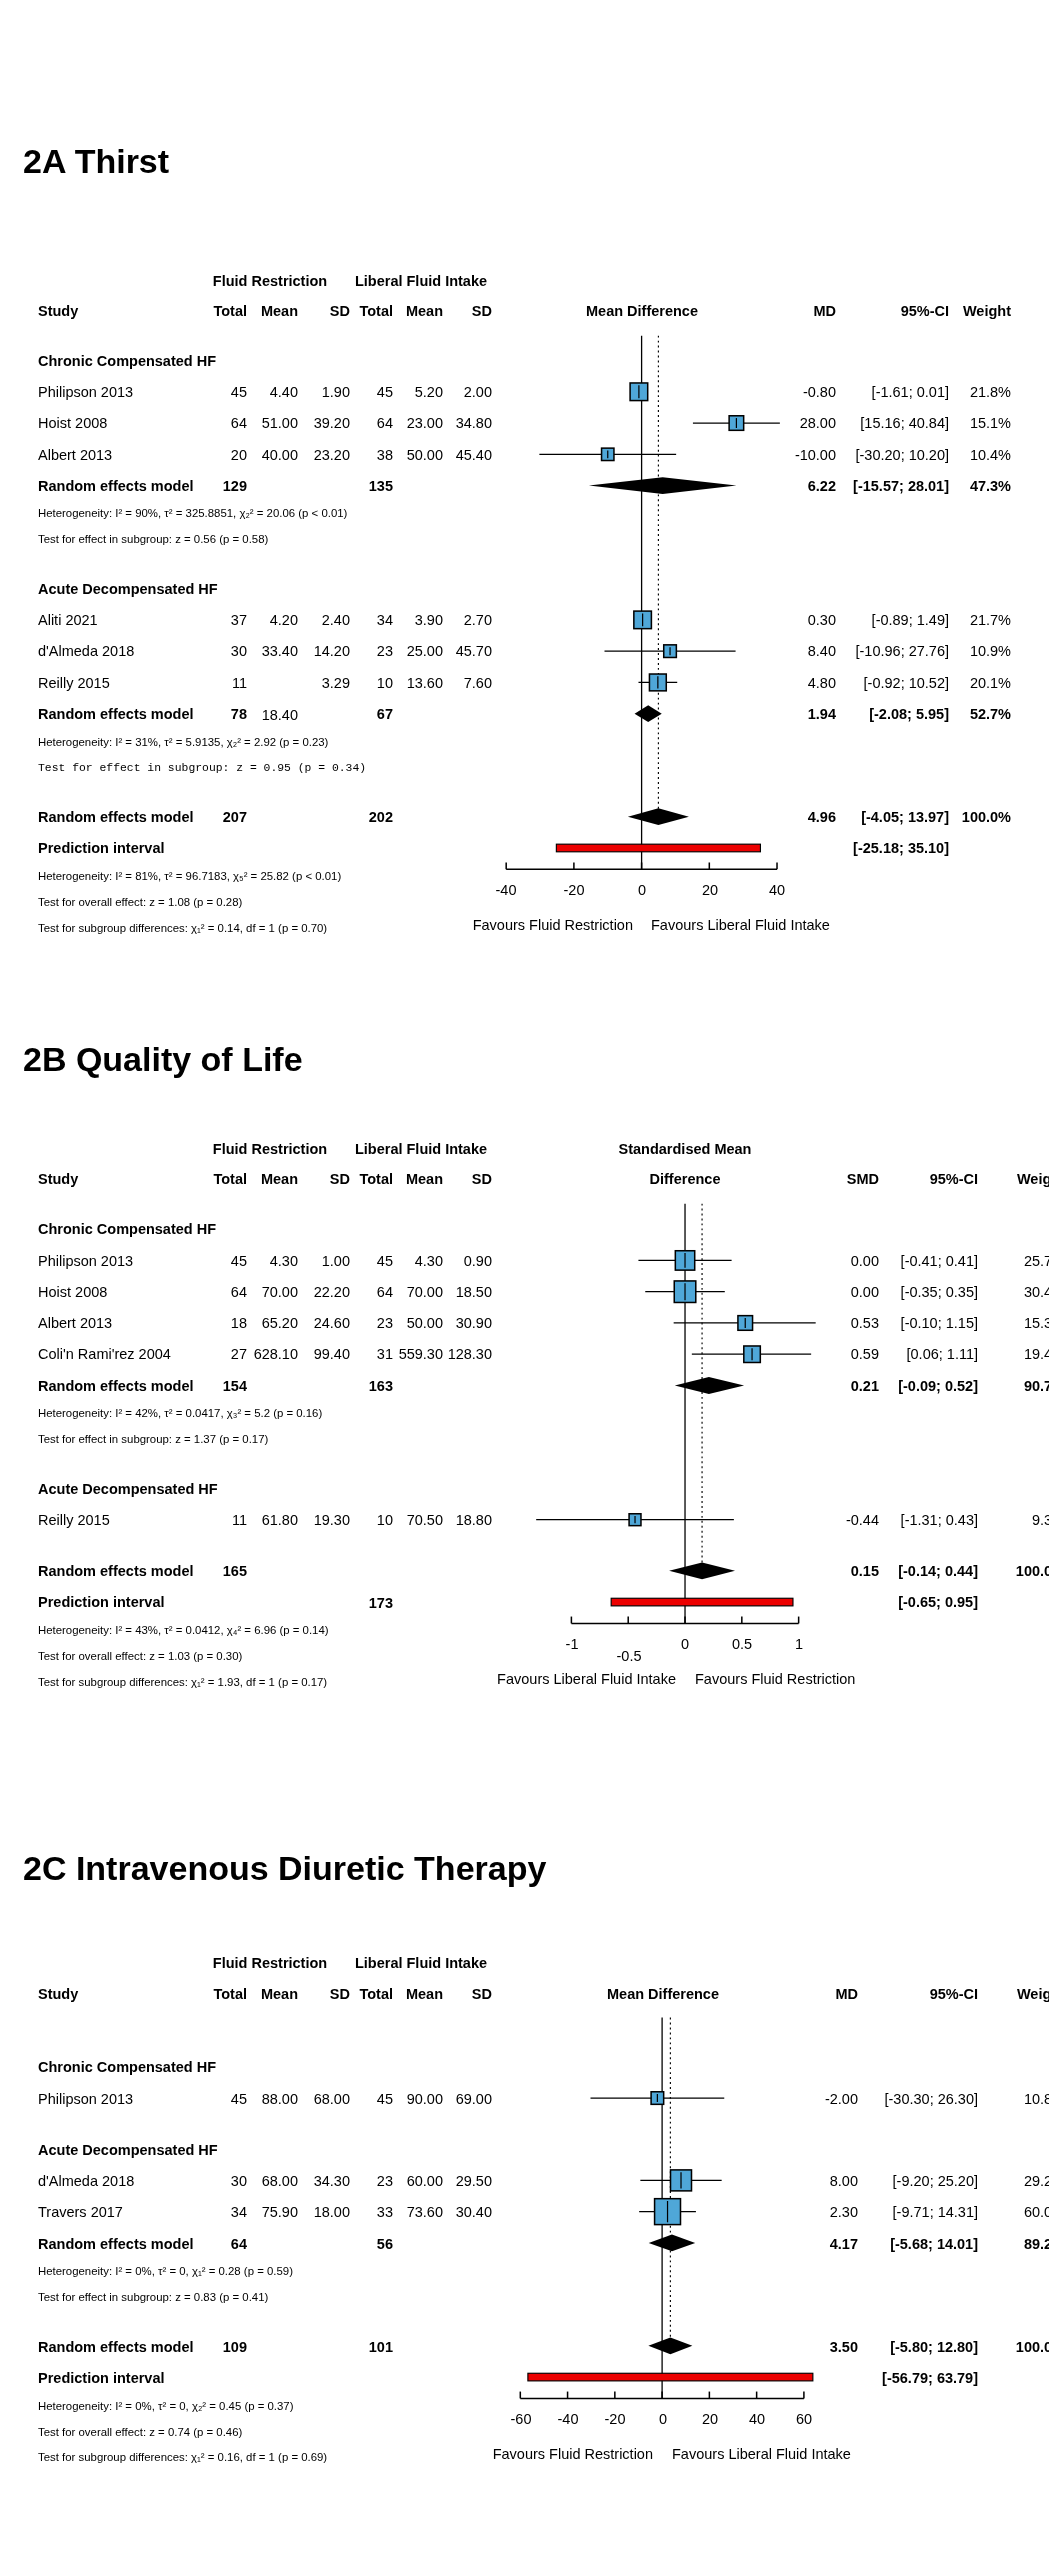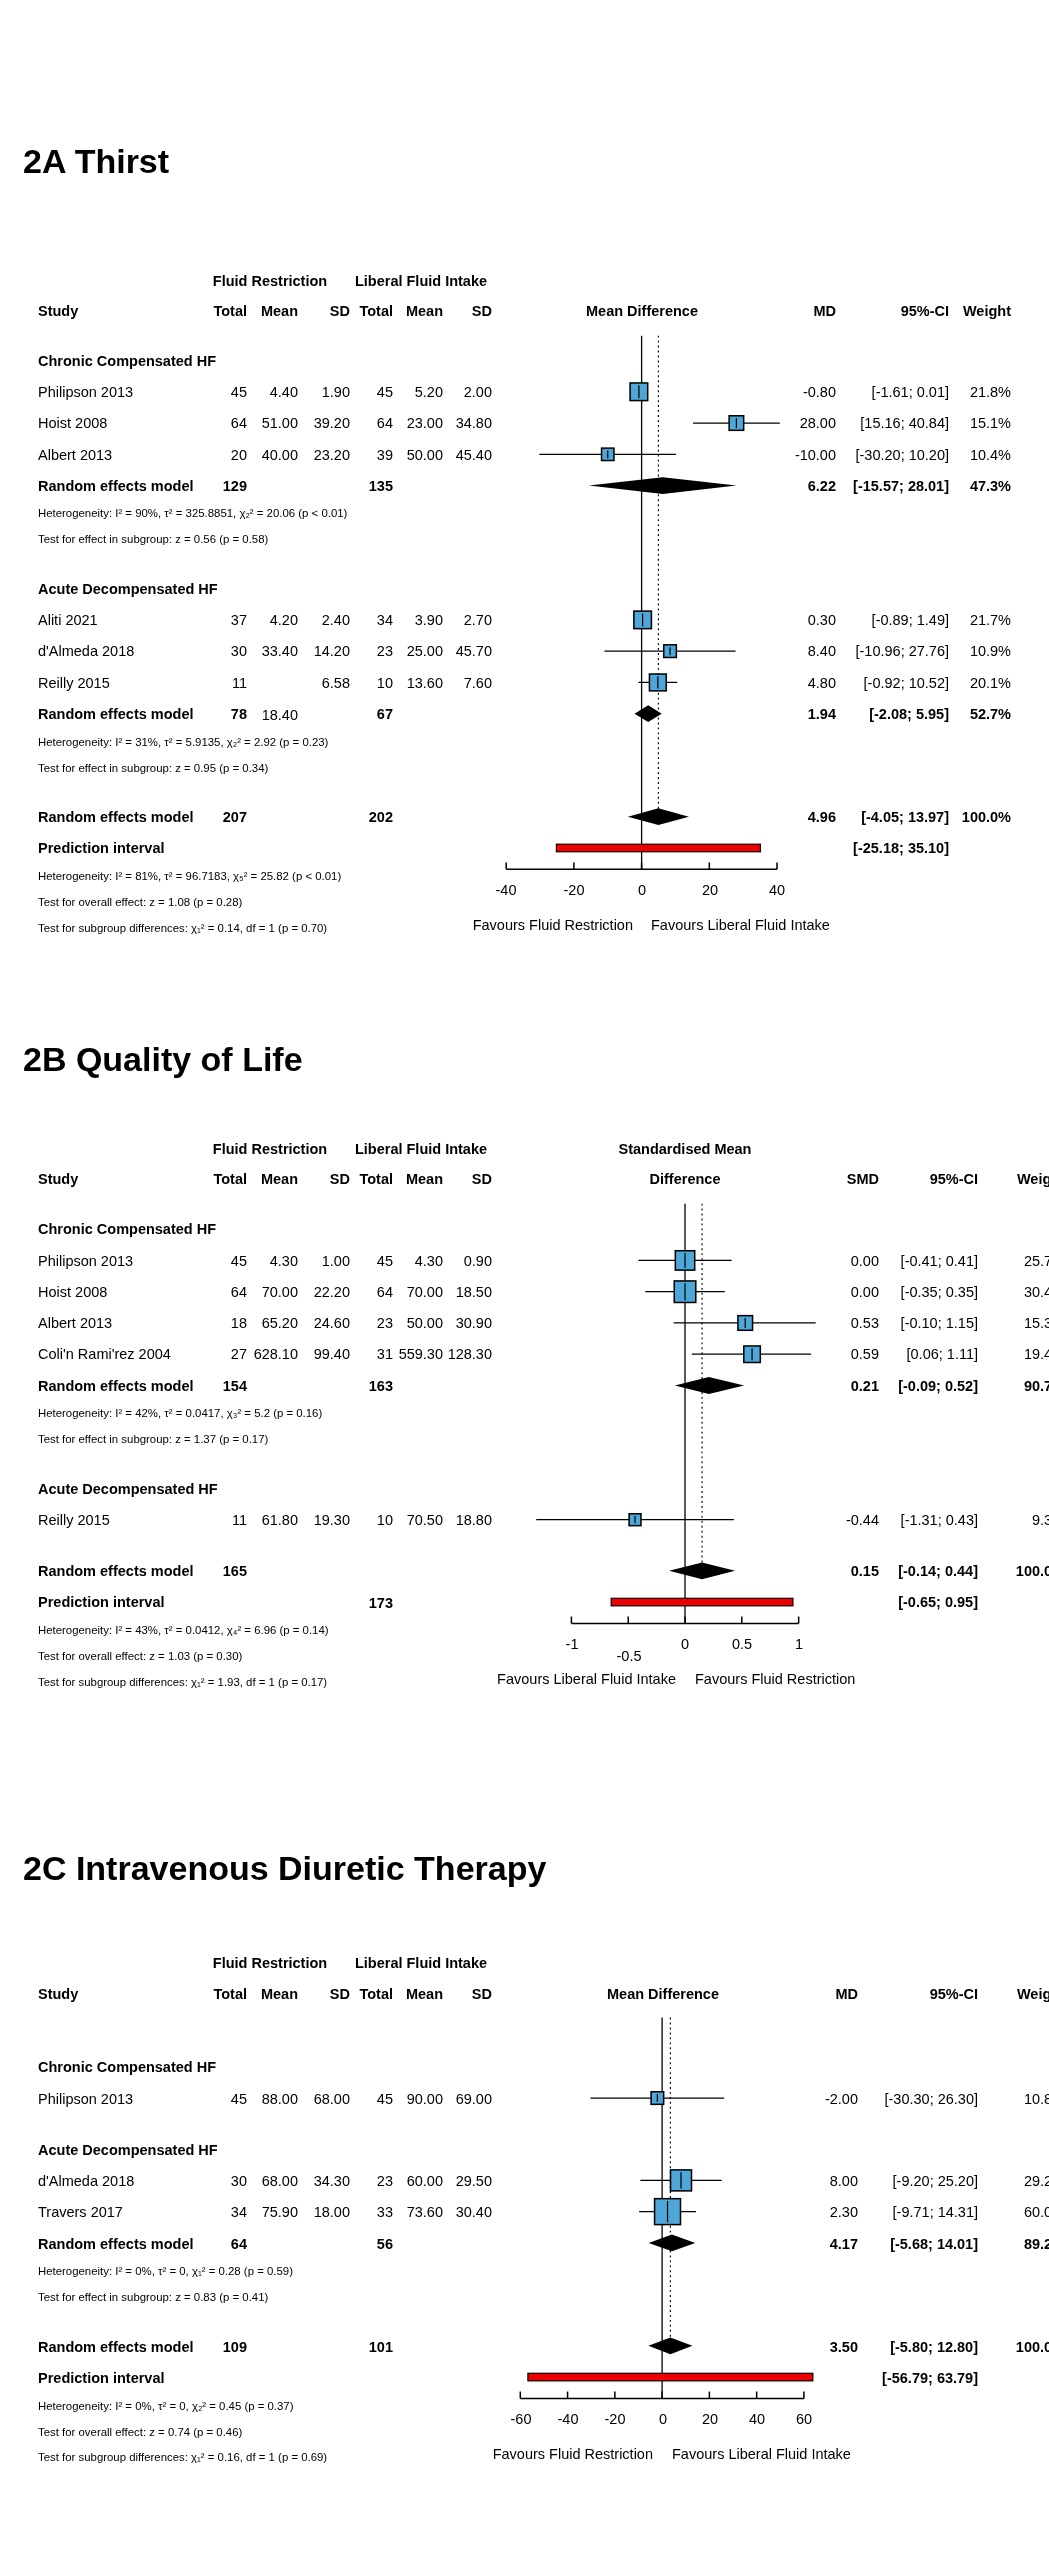--- a/index.html
+++ b/index.html
@@ -72,21 +72,21 @@
     <span class="cell" style="left: 393px; top: 423px; transform: translate(-100%, -50%);">64</span>
     <span class="cell" style="left: 443px; top: 423px; transform: translate(-100%, -50%);">23.00</span>
     <span class="cell" style="left: 492px; top: 423px; transform: translate(-100%, -50%);">34.80</span>
     <span class="cell" style="left: 836px; top: 423px; transform: translate(-100%, -50%);">28.00</span>
     <span class="cell" style="left: 949px; top: 423px; transform: translate(-100%, -50%);">[15.16; 40.84]</span>
     <span class="cell" style="left: 1011px; top: 423px; transform: translate(-100%, -50%);">15.1%</span>
     <span class="cell" style="left: 38px; top: 455px; transform: translate(0px, -50%);">Albert 2013</span>
     <span class="cell" style="left: 247px; top: 455px; transform: translate(-100%, -50%);">20</span>
     <span class="cell" style="left: 298px; top: 455px; transform: translate(-100%, -50%);">40.00</span>
     <span class="cell" style="left: 350px; top: 455px; transform: translate(-100%, -50%);">23.20</span>
-    <span class="cell" style="left: 393px; top: 455px; transform: translate(-100%, -50%);">39</span>
+    <span class="cell" style="left: 393px; top: 455px; transform: translate(-100%, -50%);">38</span>
     <span class="cell" style="left: 443px; top: 455px; transform: translate(-100%, -50%);">50.00</span>
     <span class="cell" style="left: 492px; top: 455px; transform: translate(-100%, -50%);">45.40</span>
     <span class="cell" style="left: 836px; top: 455px; transform: translate(-100%, -50%);">-10.00</span>
     <span class="cell" style="left: 949px; top: 455px; transform: translate(-100%, -50%);">[-30.20; 10.20]</span>
     <span class="cell" style="left: 1011px; top: 455px; transform: translate(-100%, -50%);">10.4%</span>
     <span class="cell b" style="left: 38px; top: 486px; transform: translate(0px, -50%);">Random effects model</span>
     <span class="cell b" style="left: 247px; top: 486px; transform: translate(-100%, -50%);">129</span>
     <span class="cell b" style="left: 393px; top: 486px; transform: translate(-100%, -50%);">135</span>
     <span class="cell b" style="left: 836px; top: 486px; transform: translate(-100%, -50%);">6.22</span>
     <span class="cell b" style="left: 949px; top: 486px; transform: translate(-100%, -50%);">[-15.57; 28.01]</span>
@@ -110,35 +110,35 @@
     <span class="cell" style="left: 350px; top: 651px; transform: translate(-100%, -50%);">14.20</span>
     <span class="cell" style="left: 393px; top: 651px; transform: translate(-100%, -50%);">23</span>
     <span class="cell" style="left: 443px; top: 651px; transform: translate(-100%, -50%);">25.00</span>
     <span class="cell" style="left: 492px; top: 651px; transform: translate(-100%, -50%);">45.70</span>
     <span class="cell" style="left: 836px; top: 651px; transform: translate(-100%, -50%);">8.40</span>
     <span class="cell" style="left: 949px; top: 651px; transform: translate(-100%, -50%);">[-10.96; 27.76]</span>
     <span class="cell" style="left: 1011px; top: 651px; transform: translate(-100%, -50%);">10.9%</span>
     <span class="cell" style="left: 38px; top: 683px; transform: translate(0px, -50%);">Reilly 2015</span>
     <span class="cell" style="left: 247px; top: 683px; transform: translate(-100%, -50%);">11</span>
     <span class="cell" style="left: 298px; top: 683px; transform: translate(-100%, -50%); margin-top: 32px;">18.40</span>
-    <span class="cell" style="left: 350px; top: 683px; transform: translate(-100%, -50%);">6.58</span>
+    <span class="cell" style="left: 350px; top: 683px; transform: translate(-100%, -50%);">3.29</span>
     <span class="cell" style="left: 393px; top: 683px; transform: translate(-100%, -50%);">10</span>
     <span class="cell" style="left: 443px; top: 683px; transform: translate(-100%, -50%);">13.60</span>
     <span class="cell" style="left: 492px; top: 683px; transform: translate(-100%, -50%);">7.60</span>
     <span class="cell" style="left: 836px; top: 683px; transform: translate(-100%, -50%);">4.80</span>
     <span class="cell" style="left: 949px; top: 683px; transform: translate(-100%, -50%);">[-0.92; 10.52]</span>
     <span class="cell" style="left: 1011px; top: 683px; transform: translate(-100%, -50%);">20.1%</span>
     <span class="cell b" style="left: 38px; top: 714px; transform: translate(0px, -50%);">Random effects model</span>
     <span class="cell b" style="left: 247px; top: 714px; transform: translate(-100%, -50%);">78</span>
     <span class="cell b" style="left: 393px; top: 714px; transform: translate(-100%, -50%);">67</span>
     <span class="cell b" style="left: 836px; top: 714px; transform: translate(-100%, -50%);">1.94</span>
     <span class="cell b" style="left: 949px; top: 714px; transform: translate(-100%, -50%);">[-2.08; 5.95]</span>
     <span class="cell b" style="left: 1011px; top: 714px; transform: translate(-100%, -50%);">52.7%</span>
     <span class="cell note" style="left: 38px; top: 743px; transform: translate(0px, -50%);">Heterogeneity: I² = 31%, τ² = 5.9135, χ₂² = 2.92 (p = 0.23)</span>
-    <span class="cell note" style="left: 38px; top: 769px; transform: translate(0px, -50%);">Test for effect in subgroup: z = 0.95 (p = 0.34)</span>
+    <span class="cell note" style="left: 38px; top: 769px; transform: translate(0px, -50%); font-family: Liberation Mono, monospace;">Test for effect in subgroup: z = 0.95 (p = 0.34)</span>
     <span class="cell b" style="left: 38px; top: 817px; transform: translate(0px, -50%);">Random effects model</span>
     <span class="cell b" style="left: 247px; top: 817px; transform: translate(-100%, -50%);">207</span>
     <span class="cell b" style="left: 393px; top: 817px; transform: translate(-100%, -50%);">202</span>
     <span class="cell b" style="left: 836px; top: 817px; transform: translate(-100%, -50%);">4.96</span>
     <span class="cell b" style="left: 949px; top: 817px; transform: translate(-100%, -50%);">[-4.05; 13.97]</span>
     <span class="cell b" style="left: 1011px; top: 817px; transform: translate(-100%, -50%);">100.0%</span>
     <span class="cell b" style="left: 38px; top: 848px; transform: translate(0px, -50%);">Prediction interval</span>
     <span class="cell b" style="left: 949px; top: 848px; transform: translate(-100%, -50%);">[-25.18; 35.10]</span>
     <span class="cell note" style="left: 38px; top: 877px; transform: translate(0px, -50%);">Heterogeneity: I² = 81%, τ² = 96.7183, χ₅² = 25.82 (p &lt; 0.01)</span>
     <span class="cell note" style="left: 38px; top: 903px; transform: translate(0px, -50%);">Test for overall effect: z = 1.08 (p = 0.28)</span>

